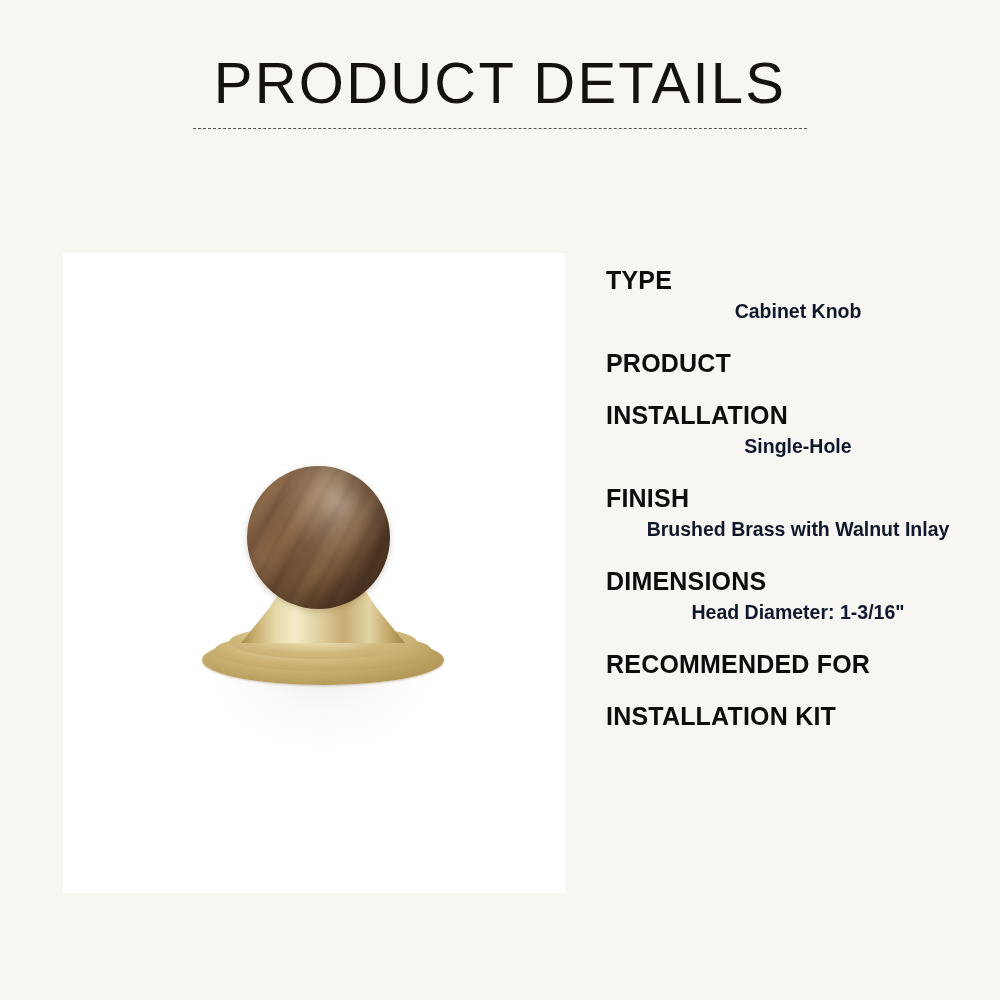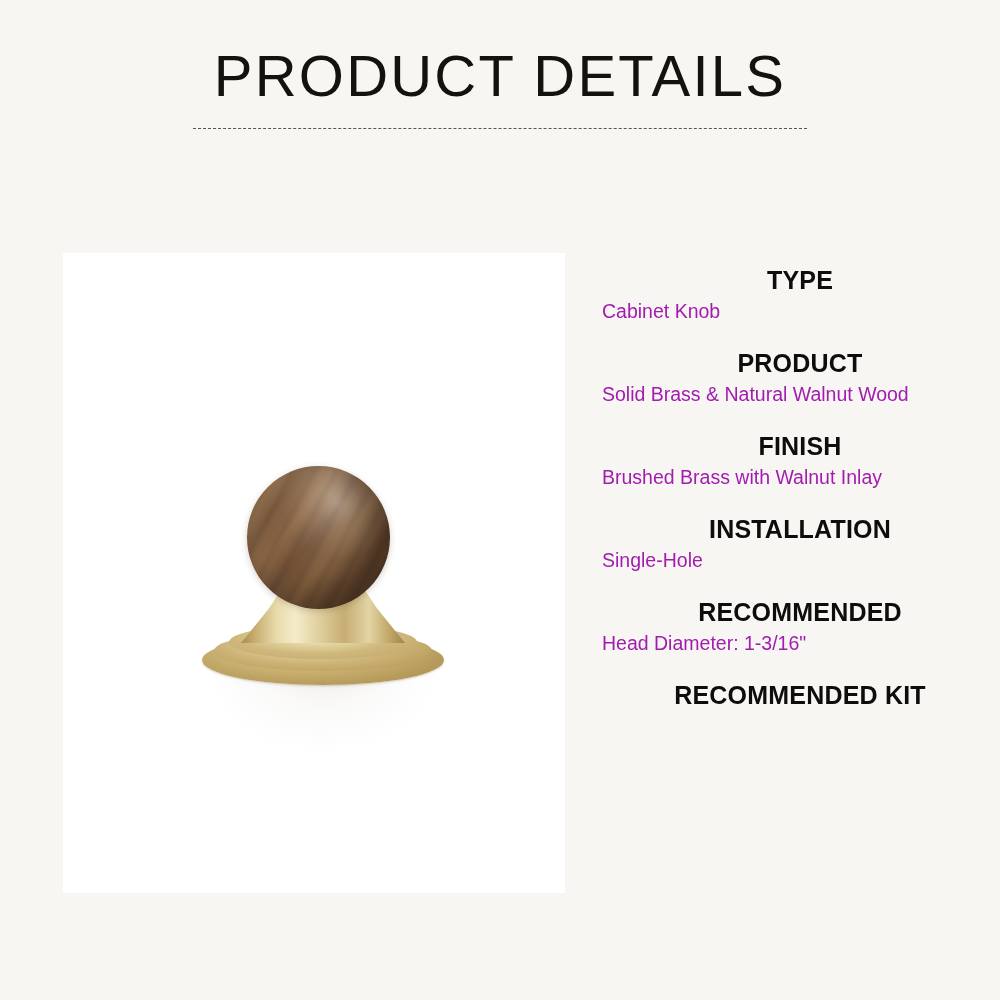--- a/index.html
+++ b/index.html
@@ -19,21 +19,21 @@
   .header {
     position: absolute;
     left: 0;
     top: 0;
     width: 1000px;
     height: 170px;
   }
   .page-title {
     position: absolute;
     left: 0;
-    top: 47px;
+    top: 54px;
     width: 1000px;
     text-align: center;
     font-size: 58px;
     font-weight: 300;
     letter-spacing: 2.2px;
     color: #14110f;
     line-height: 1;
     font-family: "Liberation Sans", sans-serif;
   }
   .title-divider {
@@ -230,28 +230,28 @@
   .spec-item:last-child {
     margin-bottom: 0;
   }
   .spec-label {
     font-size: 25px;
     font-weight: bold;
     color: #0f0d0c;
     letter-spacing: 0.2px;
     line-height: 1.17;
     margin: 0 0 3px 4px;
-    text-align: center;
   }
   .spec-value {
     font-size: 19.5px;
-    font-weight: normal;
-    color: #a21caf;
+    font-weight: bold;
+    color: #0f172a;
     line-height: 1.42;
     margin: 0;
+    text-align: center;
   }
 </style>
 </head>
 <body>
 
 <div class="header">
   <div class="page-title">PRODUCT DETAILS</div>
   <div class="title-divider"></div>
 </div>
 
@@ -271,32 +271,32 @@
   </div>
 </div>
 
 <div class="spec-list">
   <div class="spec-item">
     <p class="spec-label">TYPE</p>
     <p class="spec-value">Cabinet Knob</p>
   </div>
   <div class="spec-item">
     <p class="spec-label">PRODUCT</p>
-    <p class="spec-value">Solid Brass &amp; Natural Walnut Wood</p>
+  </div>
+  <div class="spec-item">
+    <p class="spec-label">INSTALLATION</p>
+    <p class="spec-value">Single-Hole</p>
   </div>
   <div class="spec-item">
     <p class="spec-label">FINISH</p>
     <p class="spec-value">Brushed Brass with Walnut Inlay</p>
   </div>
   <div class="spec-item">
-    <p class="spec-label">INSTALLATION</p>
-    <p class="spec-value">Single-Hole</p>
-  </div>
-  <div class="spec-item">
-    <p class="spec-label">RECOMMENDED</p>
+    <p class="spec-label">DIMENSIONS</p>
     <p class="spec-value">Head Diameter: 1-3/16"</p>
   </div>
   <div class="spec-item">
-  </div>
-  <div class="spec-item">
-    <p class="spec-label">RECOMMENDED KIT</p>
+    <p class="spec-label">RECOMMENDED FOR</p>
+  </div>
+  <div class="spec-item">
+    <p class="spec-label">INSTALLATION KIT</p>
   </div>
 </div>
 
 </body></html>

